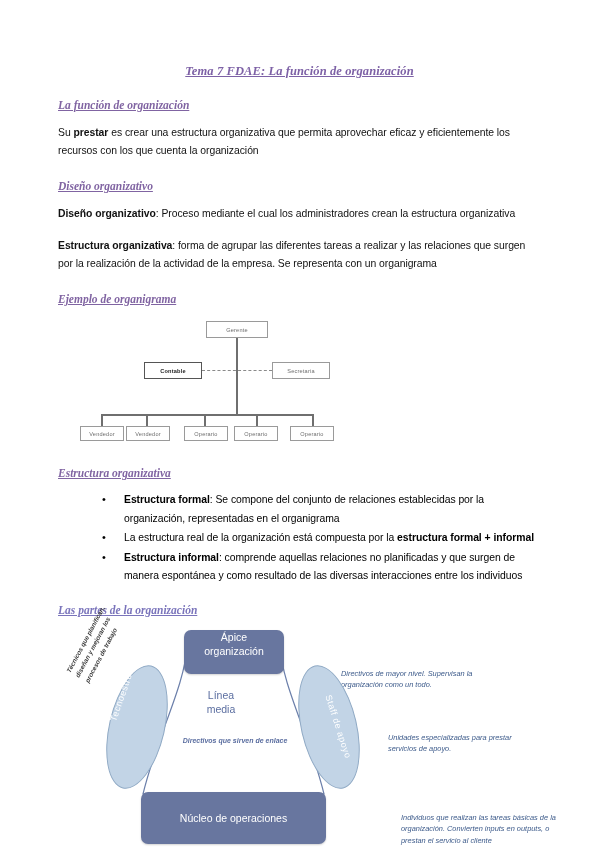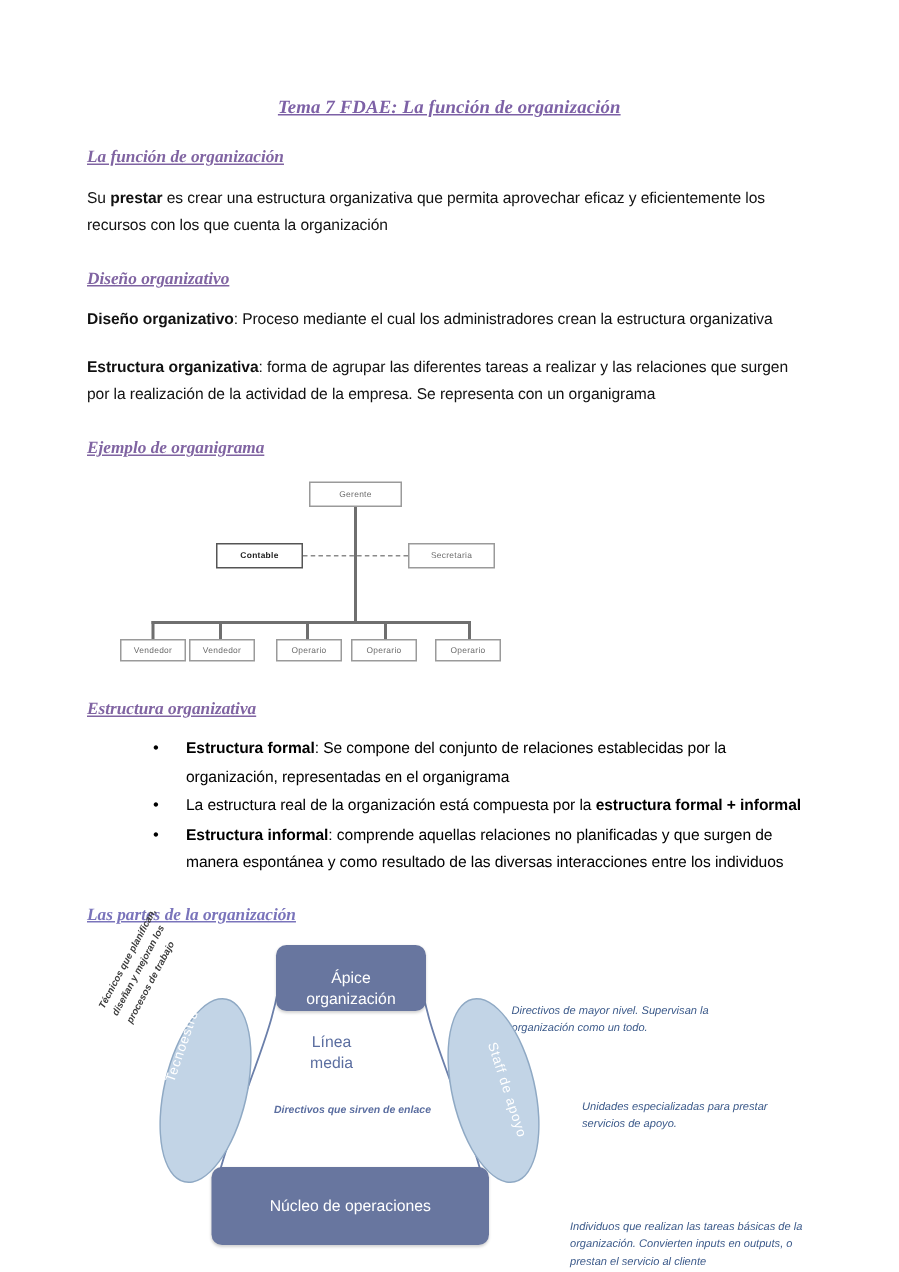--- a/index.html
+++ b/index.html
@@ -115,29 +115,29 @@
   .mz-apex {
     position: absolute;
     left: 126px; top: 2px;
     width: 100px; height: 44px;
     background: #68769f;
     border-radius: 7px;
     color: #ffffff;
     display: flex;
     flex-direction: column;
     align-items: center;
-    justify-content: flex-end;
+    justify-content: flex-start;
     font-size: 10.5px;
     line-height: 1.35;
     box-shadow: 0 1px 2px rgba(0,0,0,.18);
     z-index: 4;
   }
   .mz-core {
     position: absolute;
-    left: 83px; top: 150px;
+    left: 83px; top: 164px;
     width: 185px; height: 52px;
     background: #68769f;
     border-radius: 7px;
     color: #ffffff;
     display: flex;
     align-items: center;
     justify-content: center;
     font-size: 10.5px;
     box-shadow: 0 1px 2px rgba(0,0,0,.18);
     z-index: 4;
@@ -218,21 +218,21 @@
     color: #3c5a8a;
     font-size: 7.4px;
     font-style: italic;
     font-weight: normal;
     line-height: 1.55;
     width: 150px;
     margin-top: 36px;
   }
   .mz-note-apex  { left: 283px; top: 4px; }
   .mz-note-staff { left: 330px; top: 68px; }
-  .mz-note-core  { left: 322px; top: 148px; width: 160px; }
+  .mz-note-core  { left: 343px; top: 148px; width: 160px; }
 </style>
 </head>
 <body>
 
 <div class="page">
 
   <div class="doc-title">Tema 7 FDAE: La función de organización</div>
 
   <div class="h2">La función de organización</div>
   <p class="para"><span>Su </span><b>prestar</b><span> es crear una estructura organizativa que permita  aprovechar eficaz y eficientemente los recursos con los que cuenta la organización</span></p>

